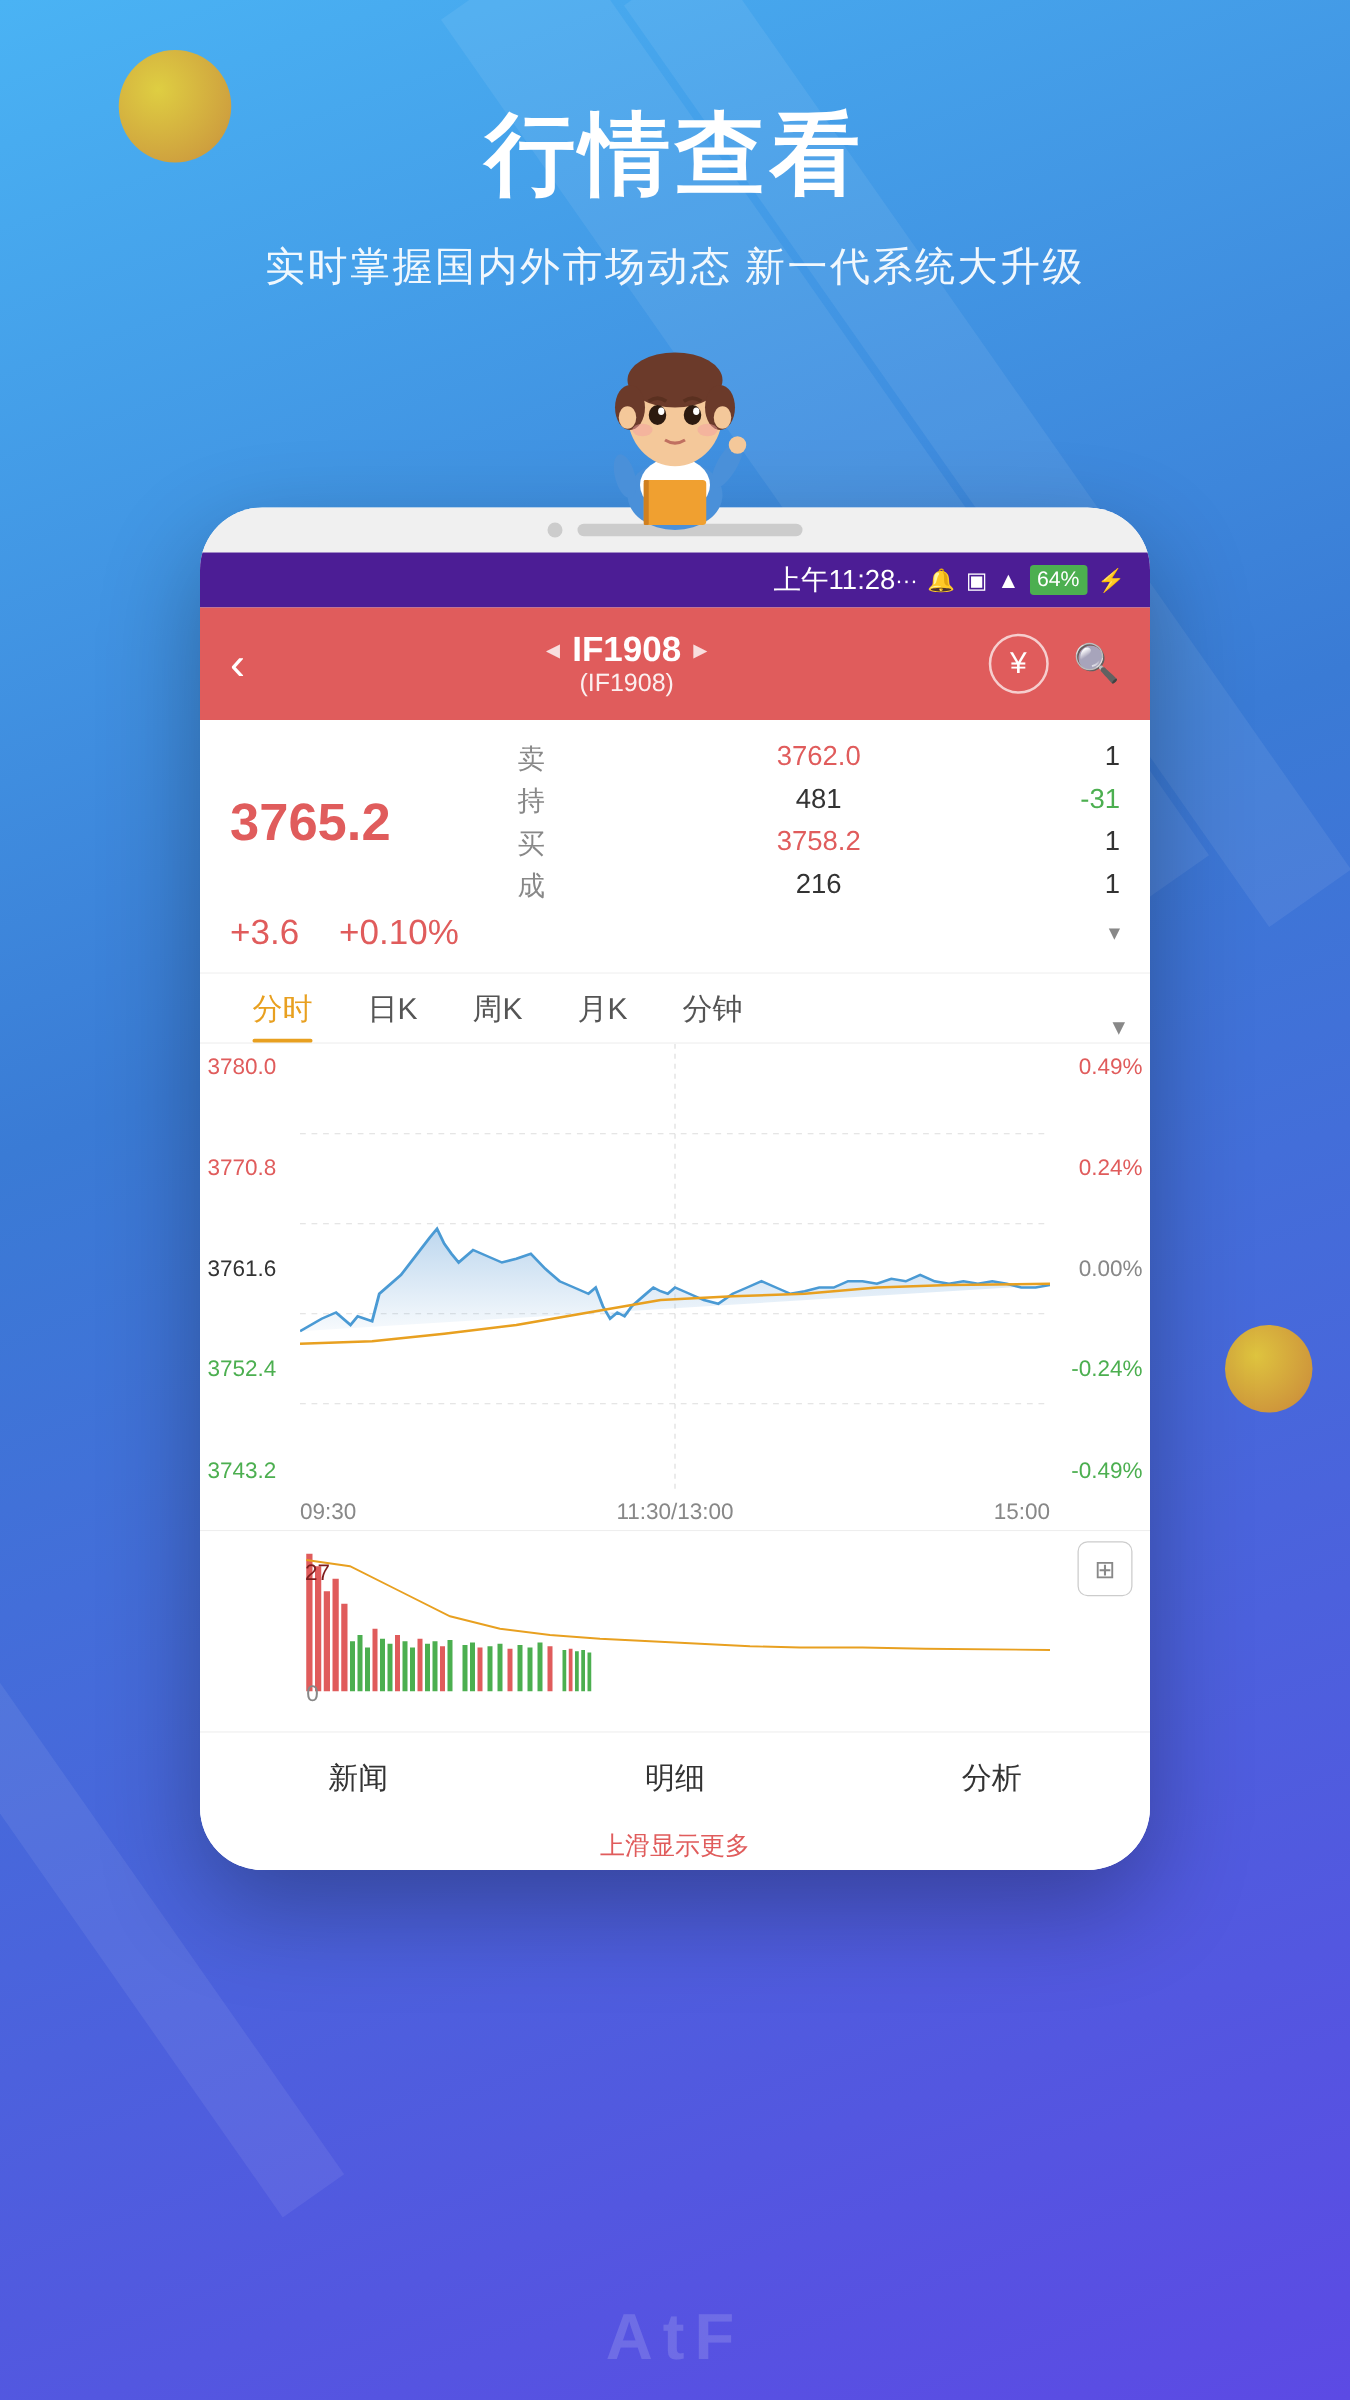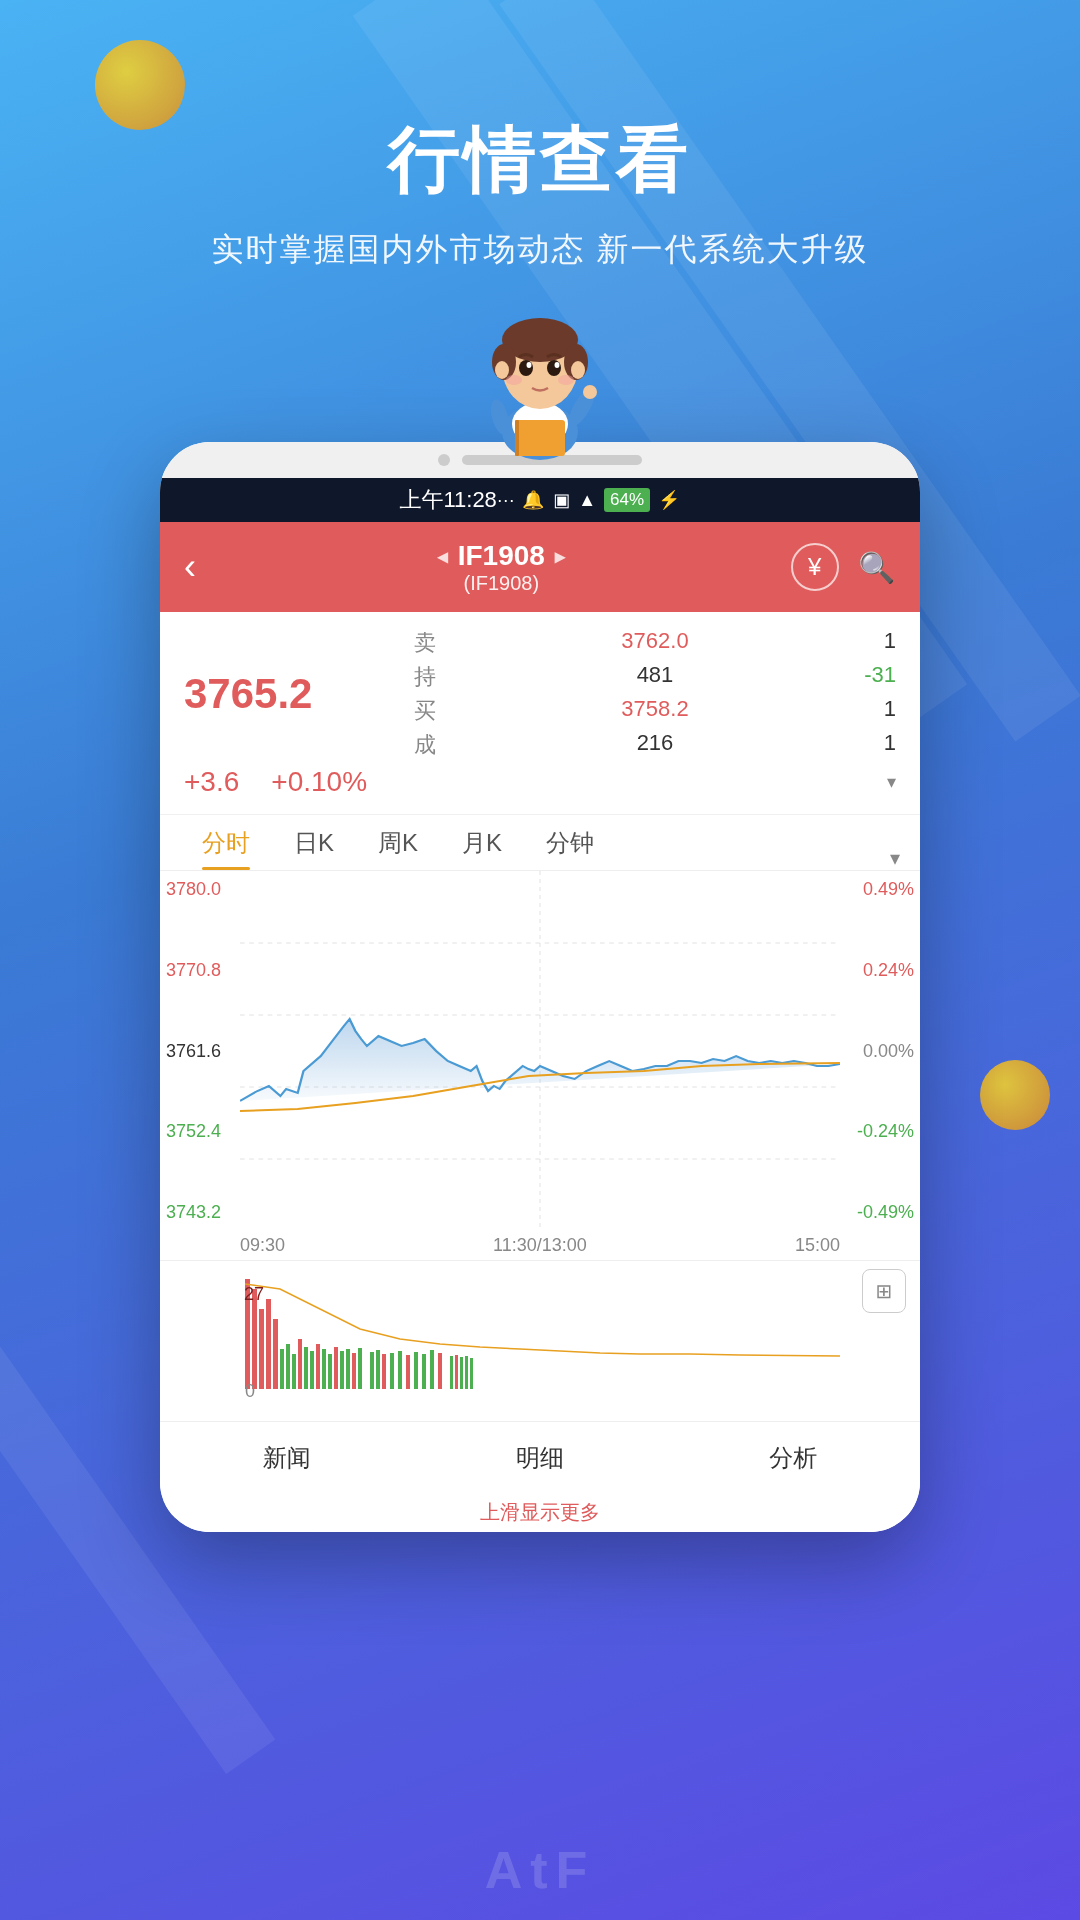--- a/index.html
+++ b/index.html
@@ -41,22 +41,23 @@
       transform: rotate(-35deg);
     }
     .streak-1 { width: 120px; height: 900px; top: -100px; left: 600px; }
     .streak-2 { width: 80px; height: 900px; top: -100px; left: 750px; }
     .streak-3 { width: 60px; height: 700px; bottom: 100px; left: 20px; }
 
     
     .hero {
       position: relative;
       text-align: center;
-      padding-top: 112px;
+      padding-top: 76px;
       z-index: 2;
+      font-family: Liberation Serif, serif;
     }
     .hero-title {
       font-size: 72px;
       font-weight: 700;
       color: #fff;
       letter-spacing: 4px;
       margin-bottom: 20px;
     }
     .hero-subtitle {
       font-size: 32px;
@@ -105,25 +106,25 @@
       background: #ccc;
     }
     .notch-line {
       width: 180px; height: 10px;
       border-radius: 5px;
       background: #ccc;
     }
 
     
     .status-bar {
-      background: #0f172a;
+      background: #4c1d95;
       height: 44px;
       display: flex;
       align-items: center;
-      justify-content: center;
+      justify-content: flex-end;
       padding: 0 20px;
       color: #fff;
       font-size: 22px;
     }
     .status-right {
       display: flex;
       align-items: center;
       gap: 8px;
       font-size: 18px;
     }

